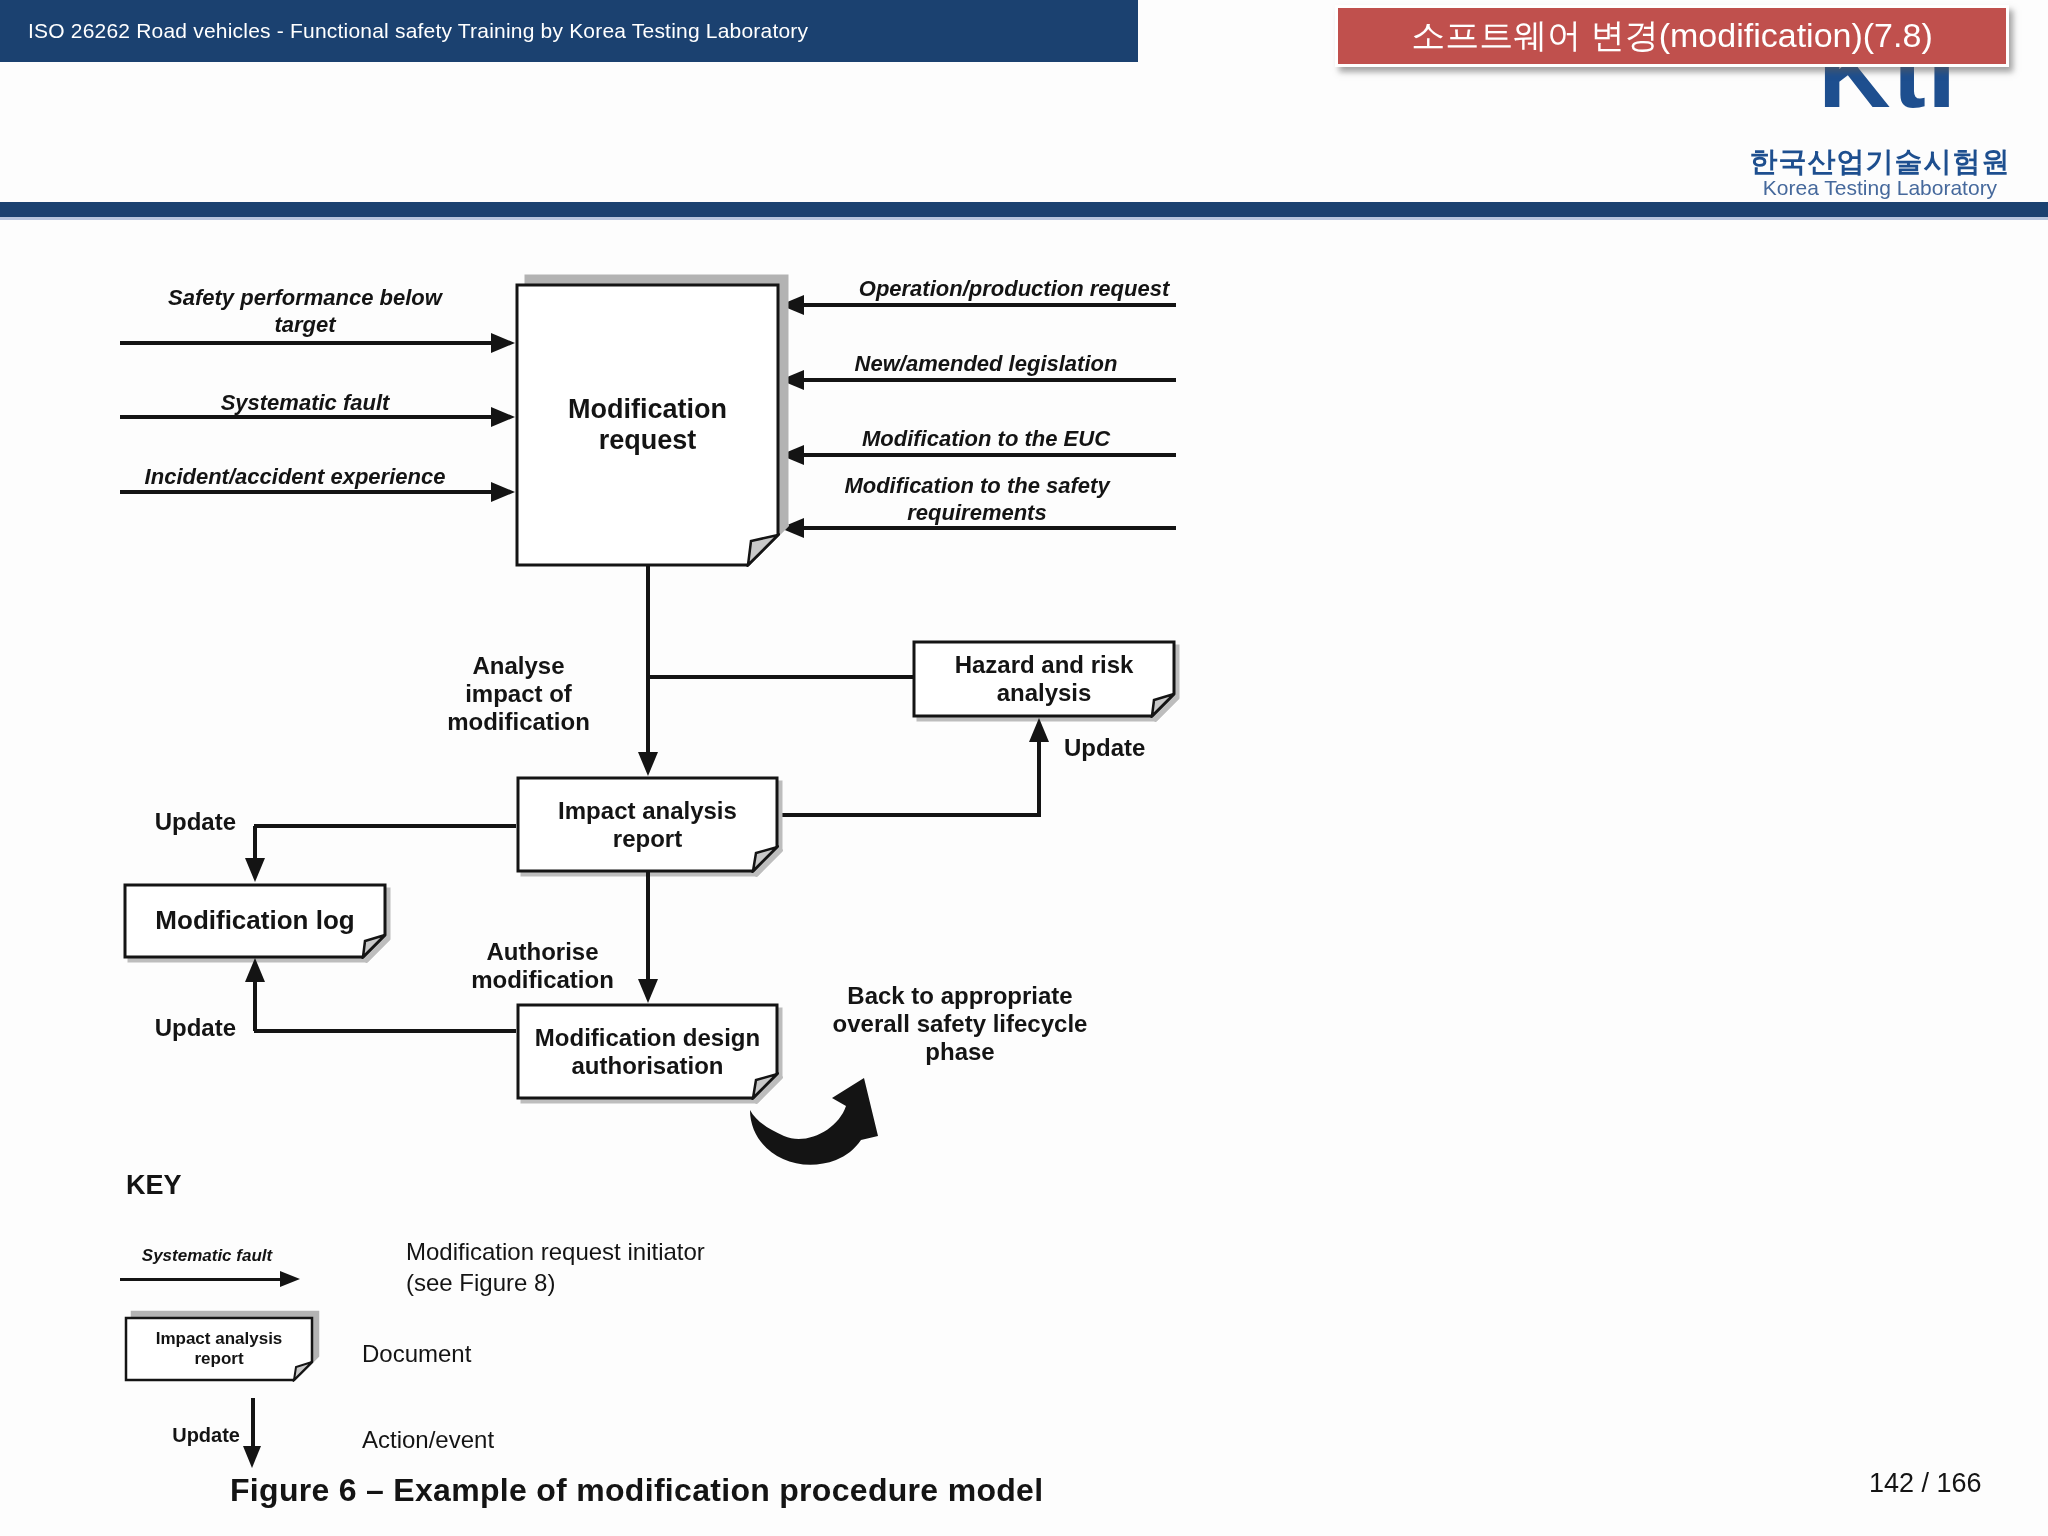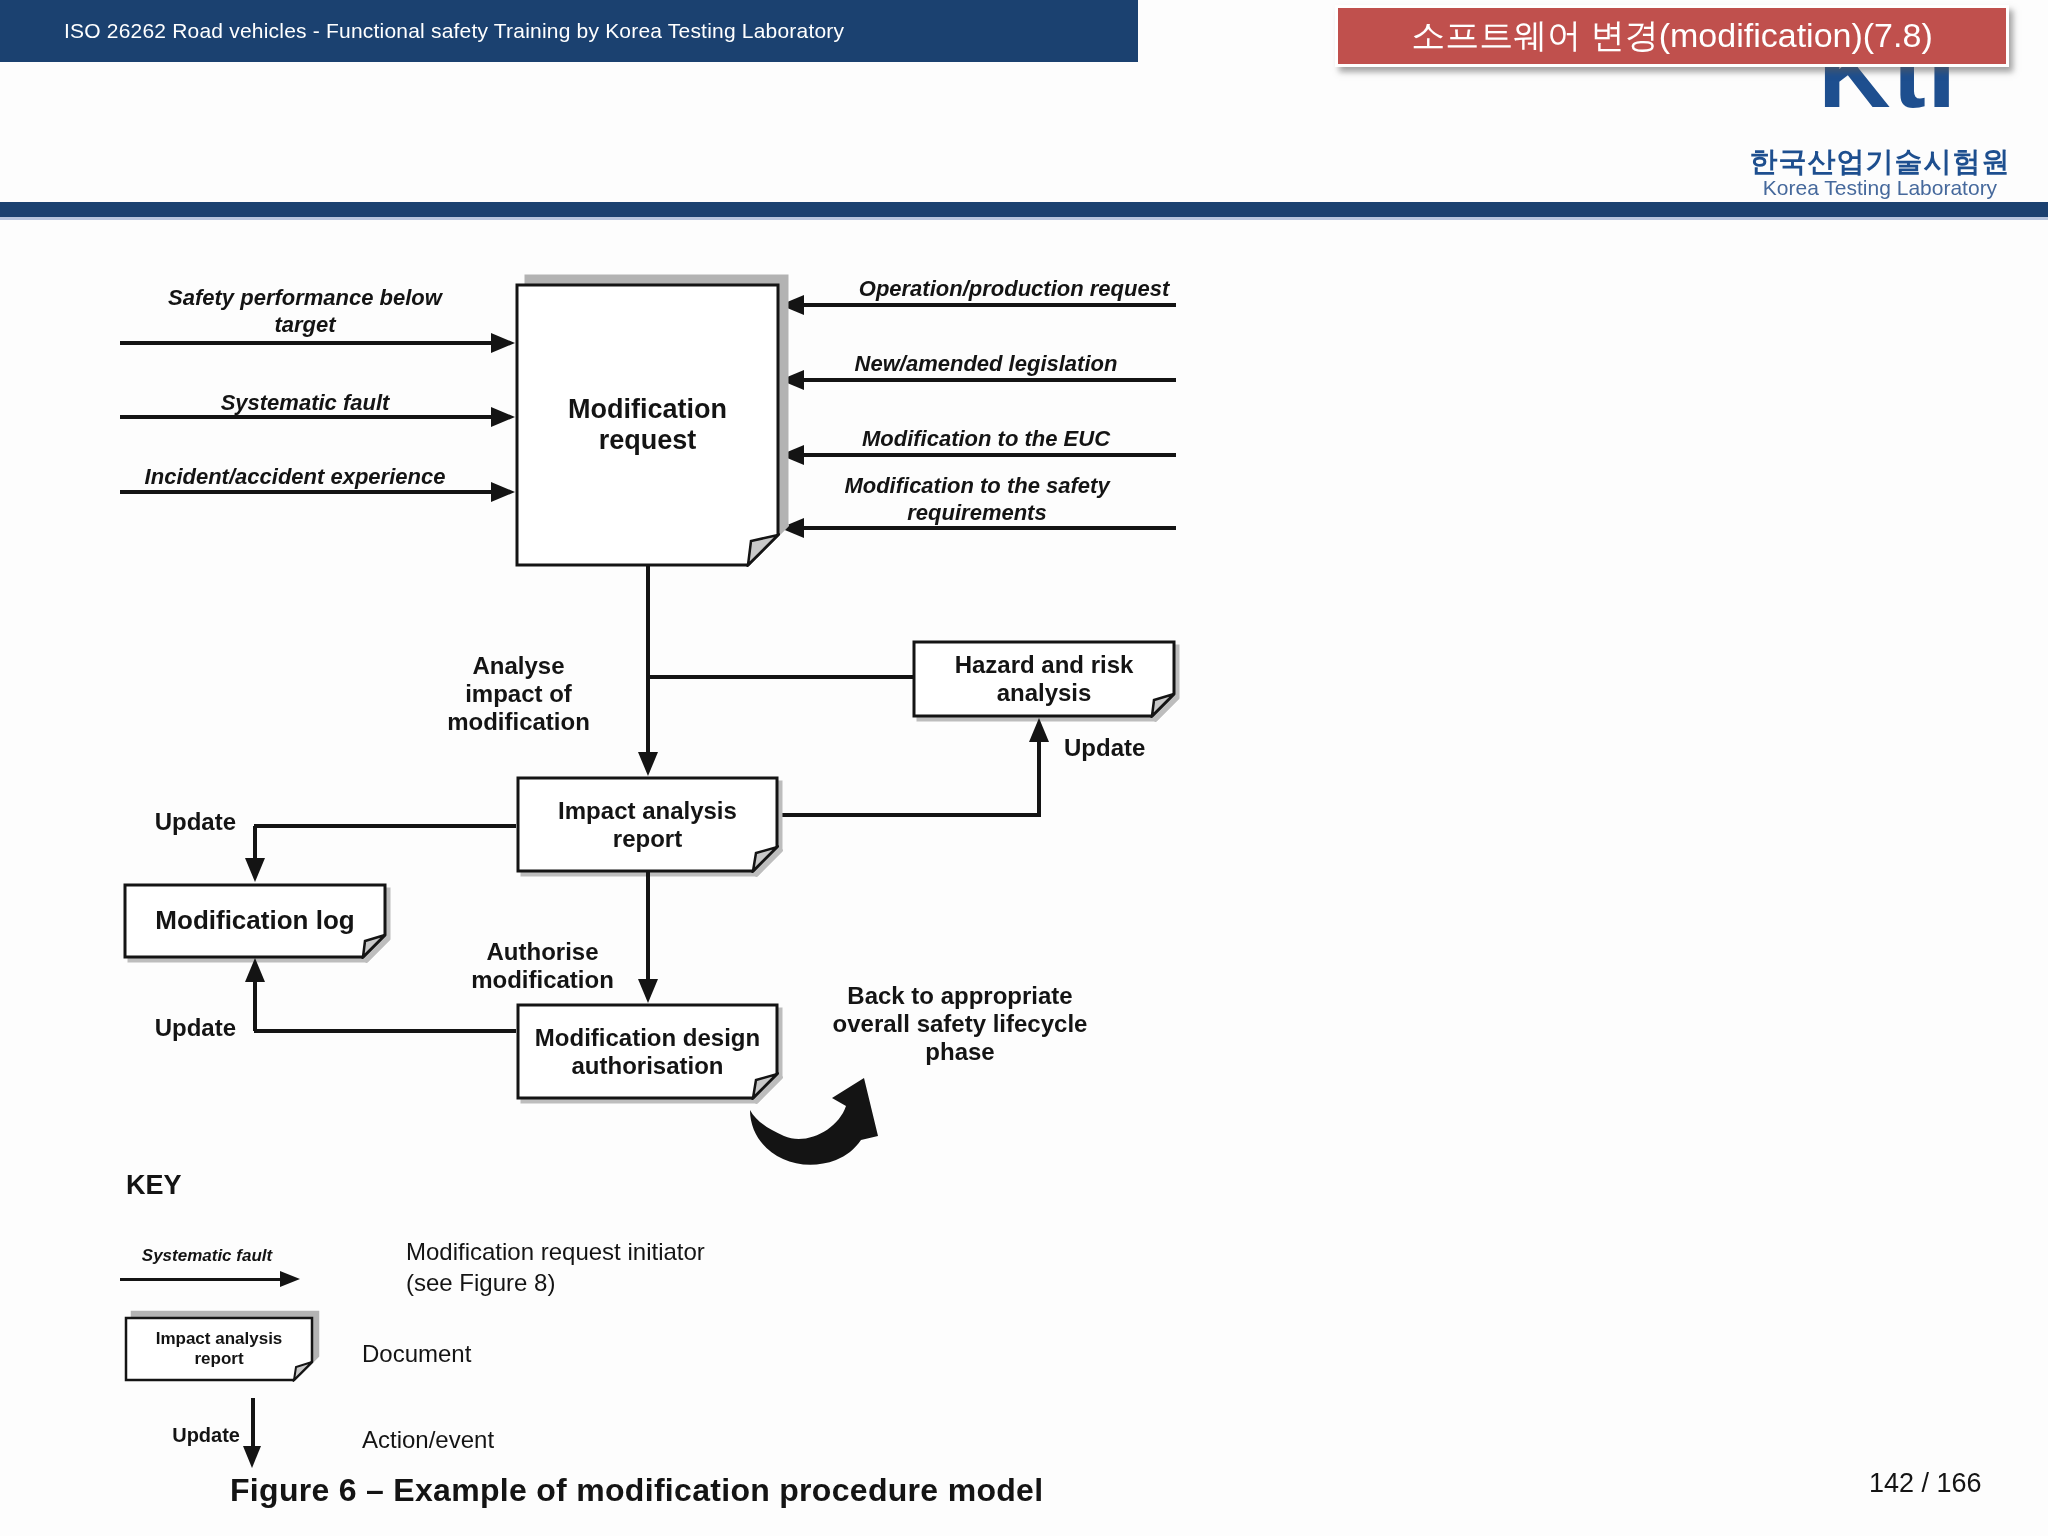--- a/index.html
+++ b/index.html
@@ -5,21 +5,21 @@
   html,body { margin:0; padding:0; background:#e8e8e8; }
   .slide {
     position:relative; width:2048px; height:1536px; overflow:hidden;
     background:#fdfdfd; font-family:"Liberation Sans", sans-serif; color:#141414;
   }
   
   .header-bar {
     position:absolute; left:0; top:0; width:1138px; height:62px;
     background:#1b4170; display:flex; align-items:center; z-index:4;
   }
-  .header-title { color:#ffffff; font-size:21px; padding-left:64px; letter-spacing:.2px; }
+  .header-title { color:#ffffff; font-size:21px; padding-left:28px; letter-spacing:.2px; }
   .slide-title-box {
     position:absolute; left:1335px; top:5px; width:668px; height:56px; z-index:10;
     background:#c0504d; border:3px solid #ffffff;
     box-shadow:4px 5px 6px rgba(90,90,90,.55);
     display:flex; align-items:center; justify-content:center;
   }
   .slide-title-text { color:#ffffff; font-size:34px; white-space:nowrap; }
   .logo { position:absolute; left:1700px; top:0; width:360px; height:205px; z-index:1; text-align:center; }
   .logo-mark {
     position:absolute; left:88px; top:22px; width:200px; text-align:center;

